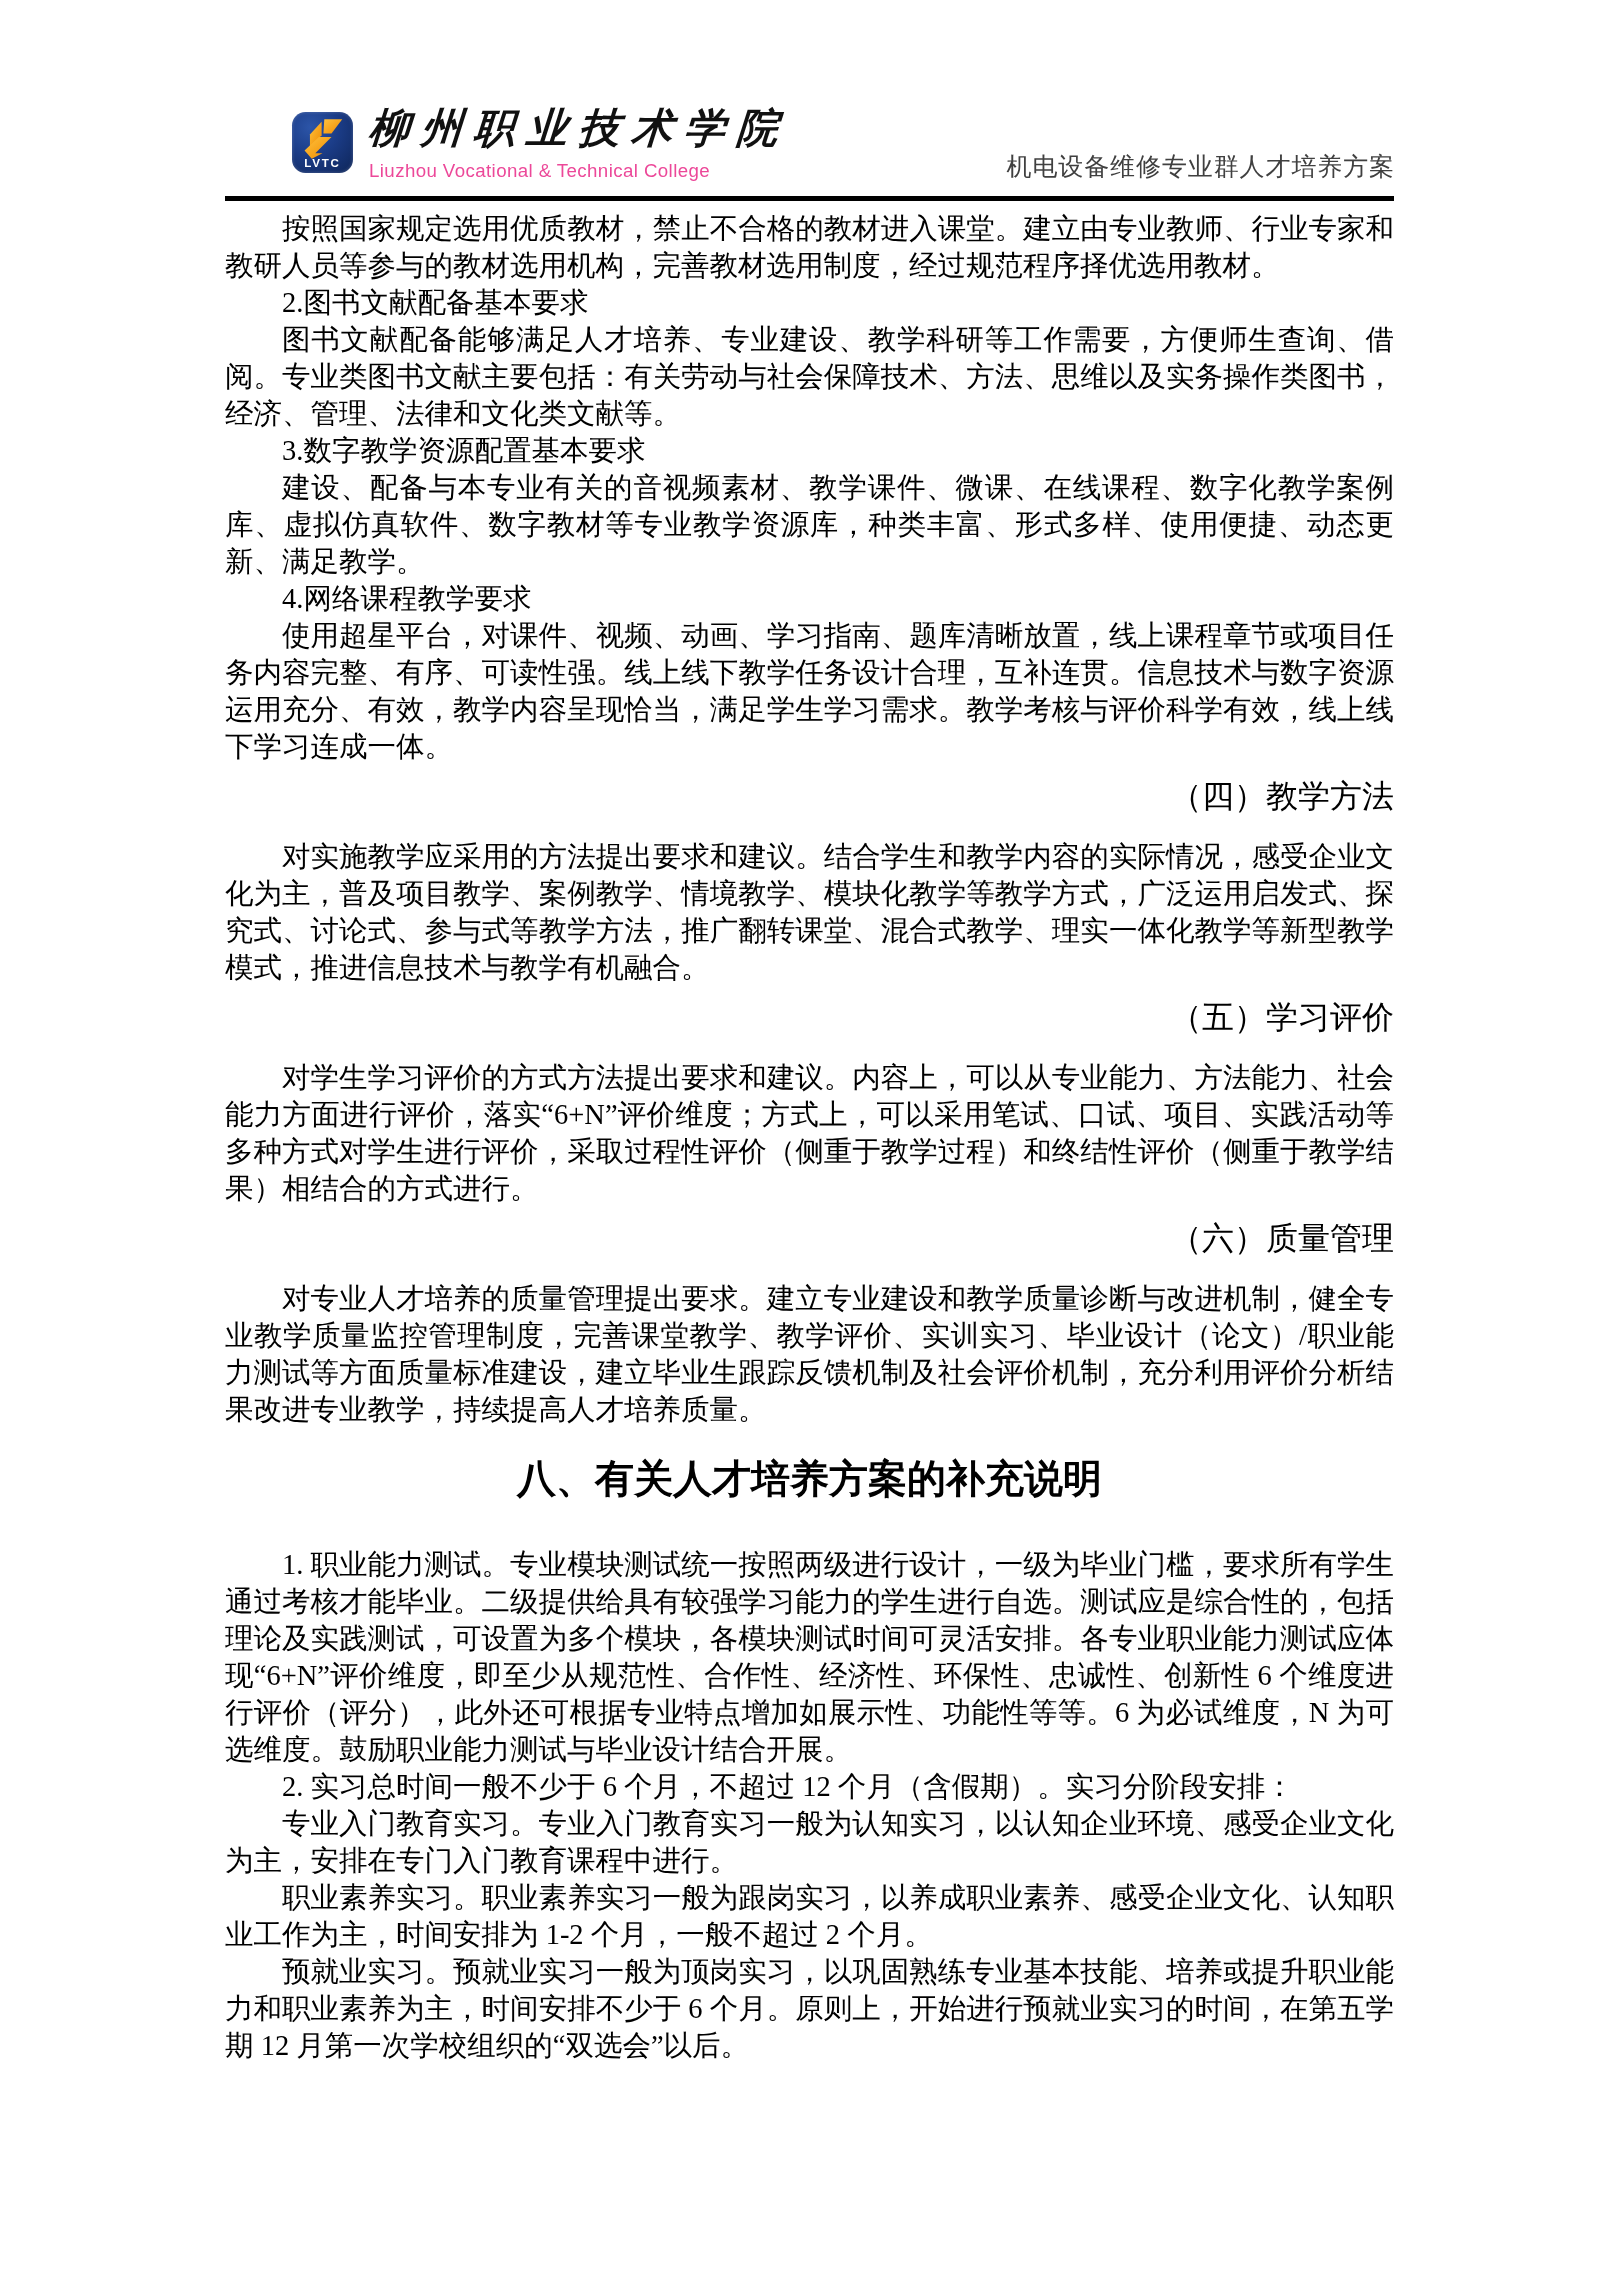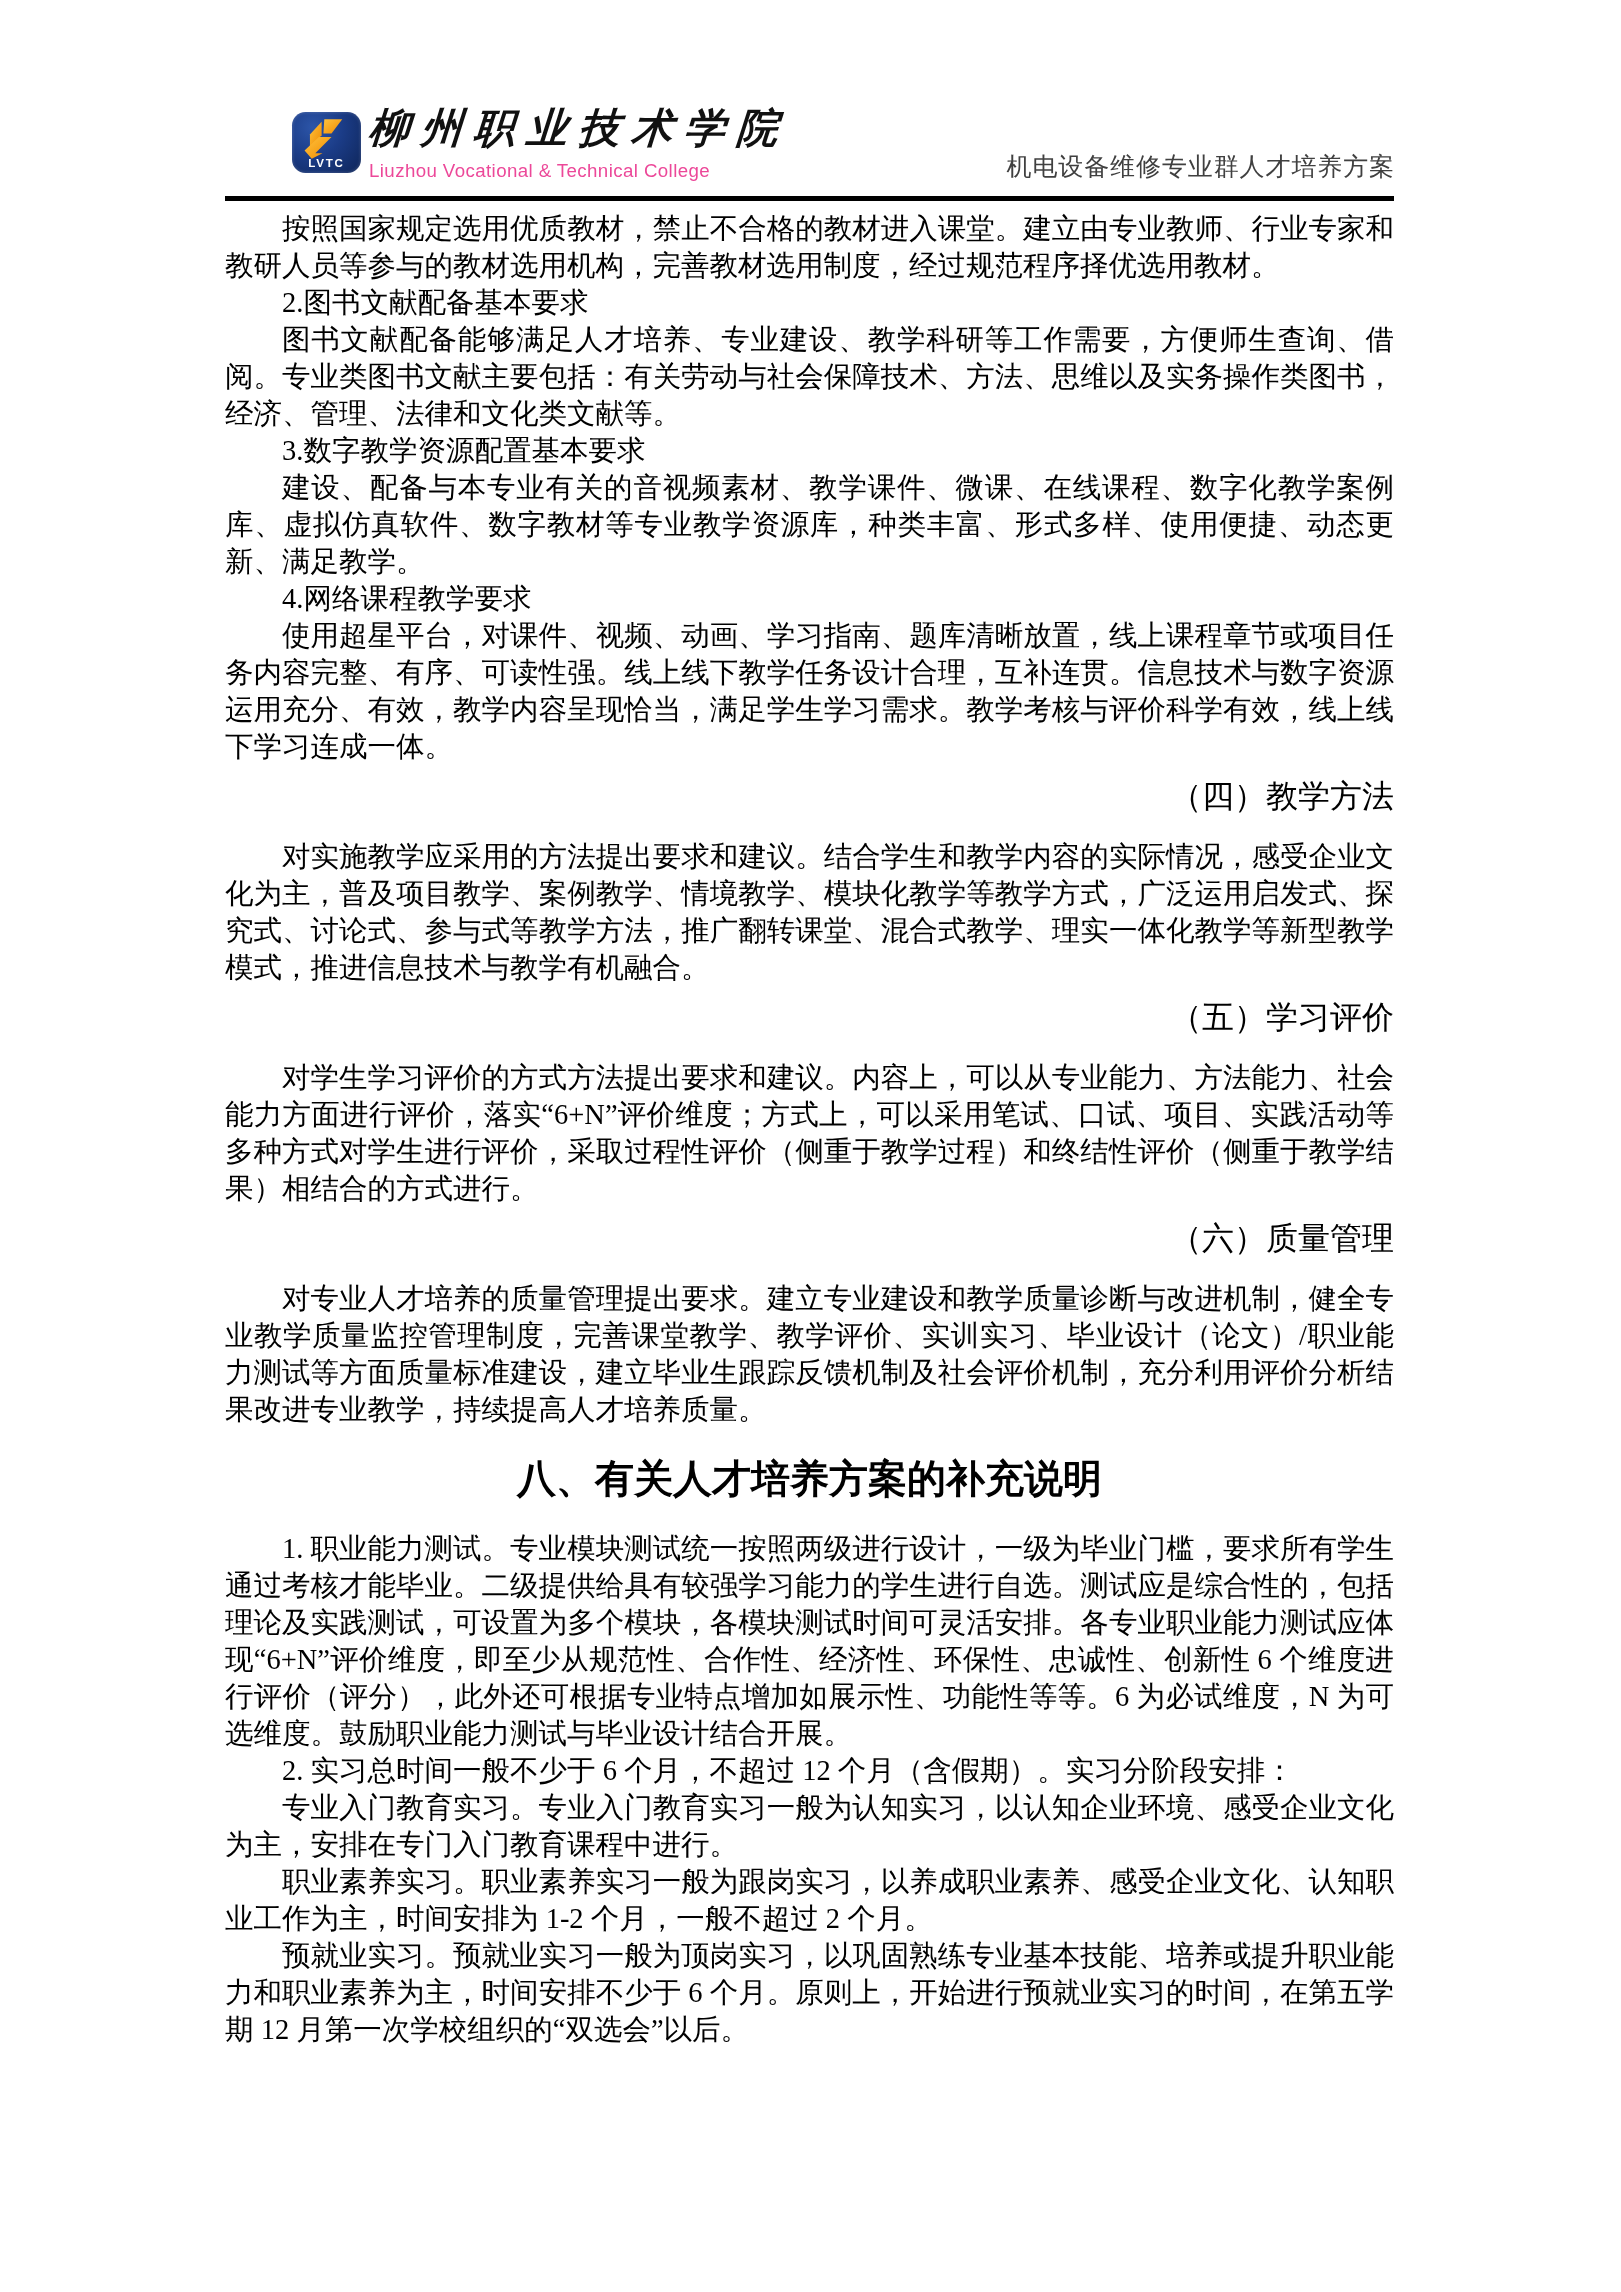--- a/index.html
+++ b/index.html
@@ -9,21 +9,21 @@
     height:2293px;
     margin:0 auto;
     background:#ffffff;
     overflow:hidden;
     color:#000;
     font-family:"Liberation Serif", serif;
   }
   
   .hdr{position:absolute;top:0;left:0;width:100%;height:205px;}
   .logo-box{
-    position:absolute;left:292px;top:112px;width:69px;height:61px;
+    position:absolute;left:292px;top:112px;width:61px;height:61px;
     border-radius:13.4px;
     background:radial-gradient(circle at 30% 25%, #2c55a8 0%, #1b3c87 45%, #0e2558 100%);
     box-shadow:inset 0 0 3.6px rgba(255,255,255,.25);
   }
   .logo-box svg{position:absolute;left:0;top:0;}
   .logo-abbr{
     position:absolute;left:0;right:0;bottom:4.5px;text-align:center;
     font-family:"Liberation Sans", sans-serif;font-weight:bold;
     font-size:11.6px;color:#ffffff;letter-spacing:1.8px;
   }
@@ -58,21 +58,21 @@
     margin:0;text-indent:2em;
   }
   .doc-body .blk-h2{
     font-family:"Liberation Sans", sans-serif;
     font-weight:normal;font-size:32px;line-height:41px;
     margin:10.7px 0 21.4px 45px;text-align:right;
   }
   .doc-body .blk-h1{
     font-family:"Liberation Sans", sans-serif;
     font-weight:800;font-size:39px;line-height:52px;
-    margin:25px 0 25px 0;text-align:center;
+    margin:25px 0 41px 0;text-align:center;
   }
 </style>
 </head>
 <body>
 
 <div class="page">
 
   <div class="hdr">
 
     <div class="logo-box">

